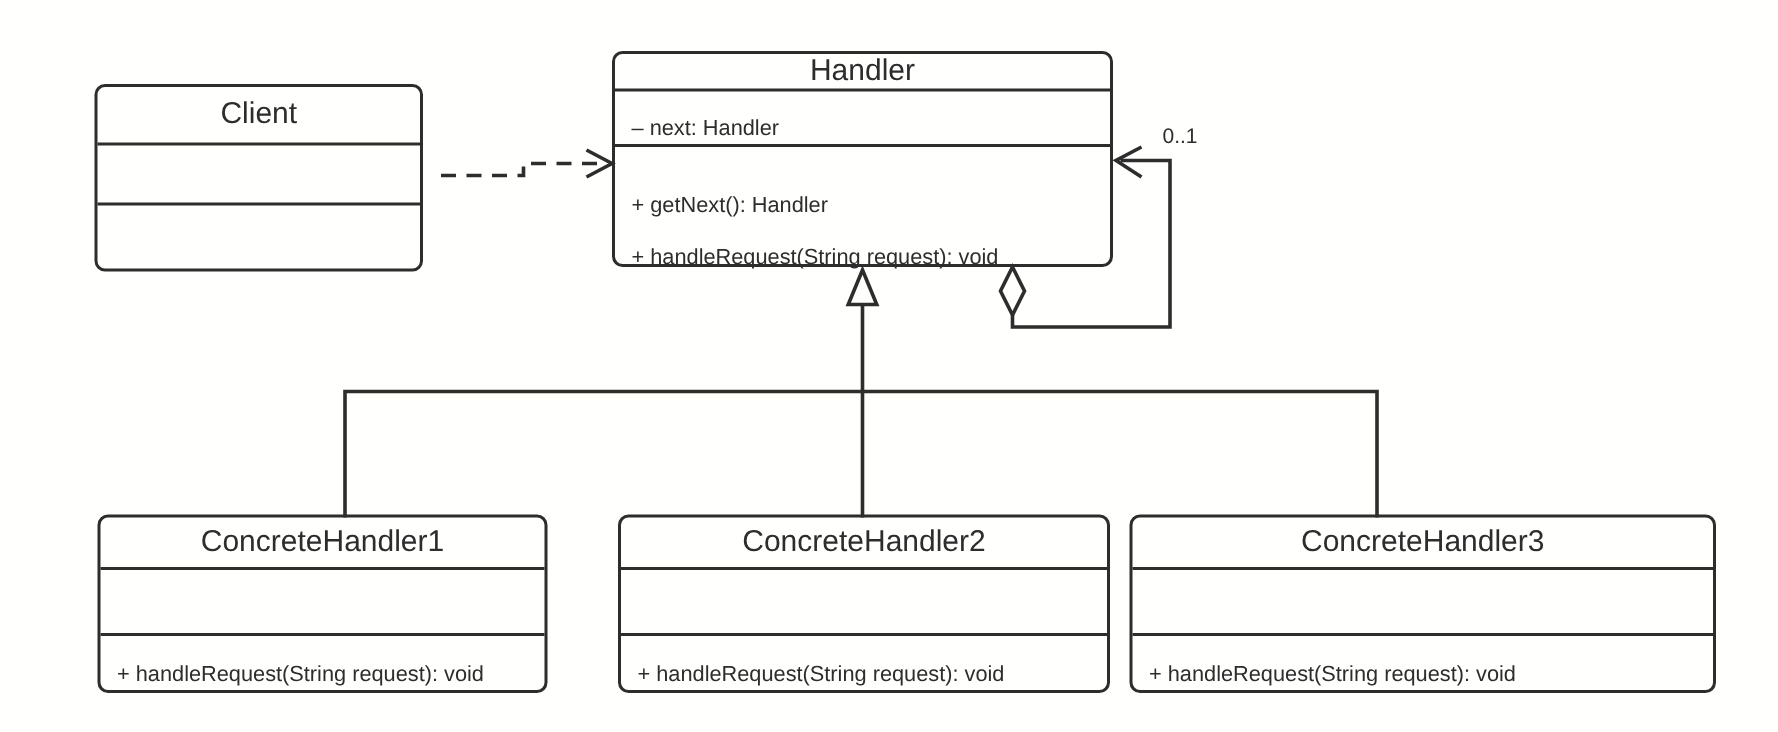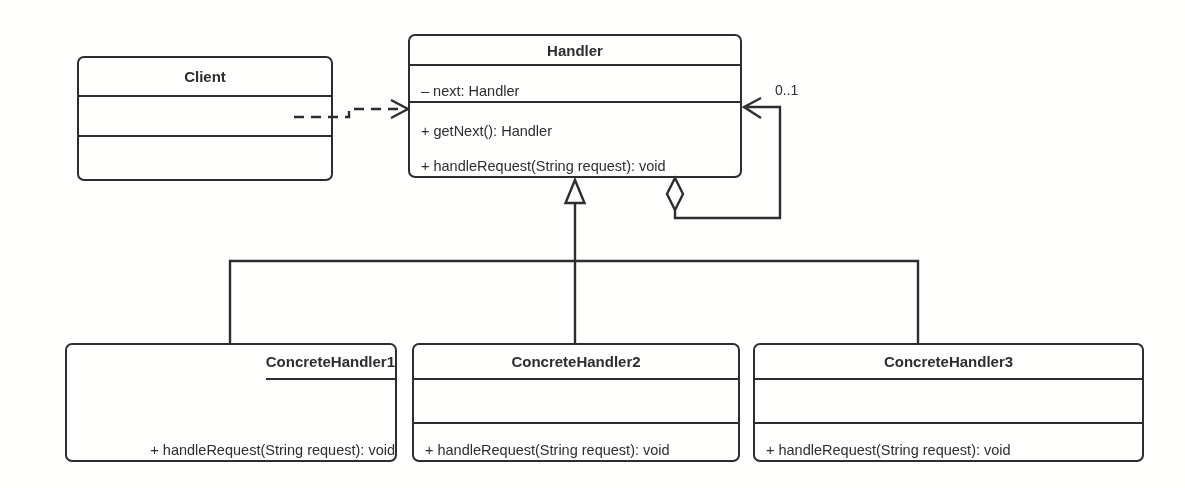--- a/index.html
+++ b/index.html
@@ -22,22 +22,22 @@
   }
   .uml-class {
     position: absolute;
     background: var(--bg);
     border: 2.4px solid var(--stroke);
     border-radius: 7px;
     display: flex;
     flex-direction: column;
   }
   .uml-title {
-    font-weight: bold;
-    font-size: 15px;
+    font-weight: normal;
+    font-size: 20px;
     display: flex;
     align-items: center;
     justify-content: center;
     border-bottom: 2.4px solid var(--stroke);
   }
   .compartment {
     border-bottom: 2.4px solid var(--stroke);
   }
   .compartment:last-child { border-bottom: none; flex: 1; }
   .uml-line {
@@ -45,35 +45,35 @@
     padding-left: 11px;
     white-space: nowrap;
     line-height: 19px;
     margin-top: 16px;
   }
   .center-v {
     display: flex;
     flex-direction: column;
     justify-content: center;
   }
-  .methods-pad { padding-top: 3px; }
+  .methods-pad { padding-top: 14px; }
 
   
-  #class-client   { left: 77px;  top: 56px;  width: 256px; height: 125px; }
+  #class-client   { left: 63px;  top: 56px;  width: 219px; height: 125px; }
   #class-client .uml-title { height: 39px; }
   #class-client .attrs     { height: 40px; }
 
   #class-handler  { left: 408px; top: 34px;  width: 334px; height: 144px; }
   #class-handler .uml-title { height: 39px; }
   #class-handler .attrs     { height: 41px; }
 
   .concrete { top: 343px; height: 119px; }
   .concrete .uml-title { height: 35px; }
   .concrete .attrs     { height: 44px; }
-  #class-concrete-1 { left: 65px;  width: 332px; align-items: flex-end; }
+  #class-concrete-1 { left: 65px;  width: 300px; }
   #class-concrete-2 { left: 412px; width: 328px; }
   #class-concrete-3 { left: 753px; width: 391px; }
 
   .relationships {
     position: absolute;
     left: 0; top: 0;
     width: 1185px; height: 488px;
     pointer-events: none;
     color: var(--stroke);
   }

